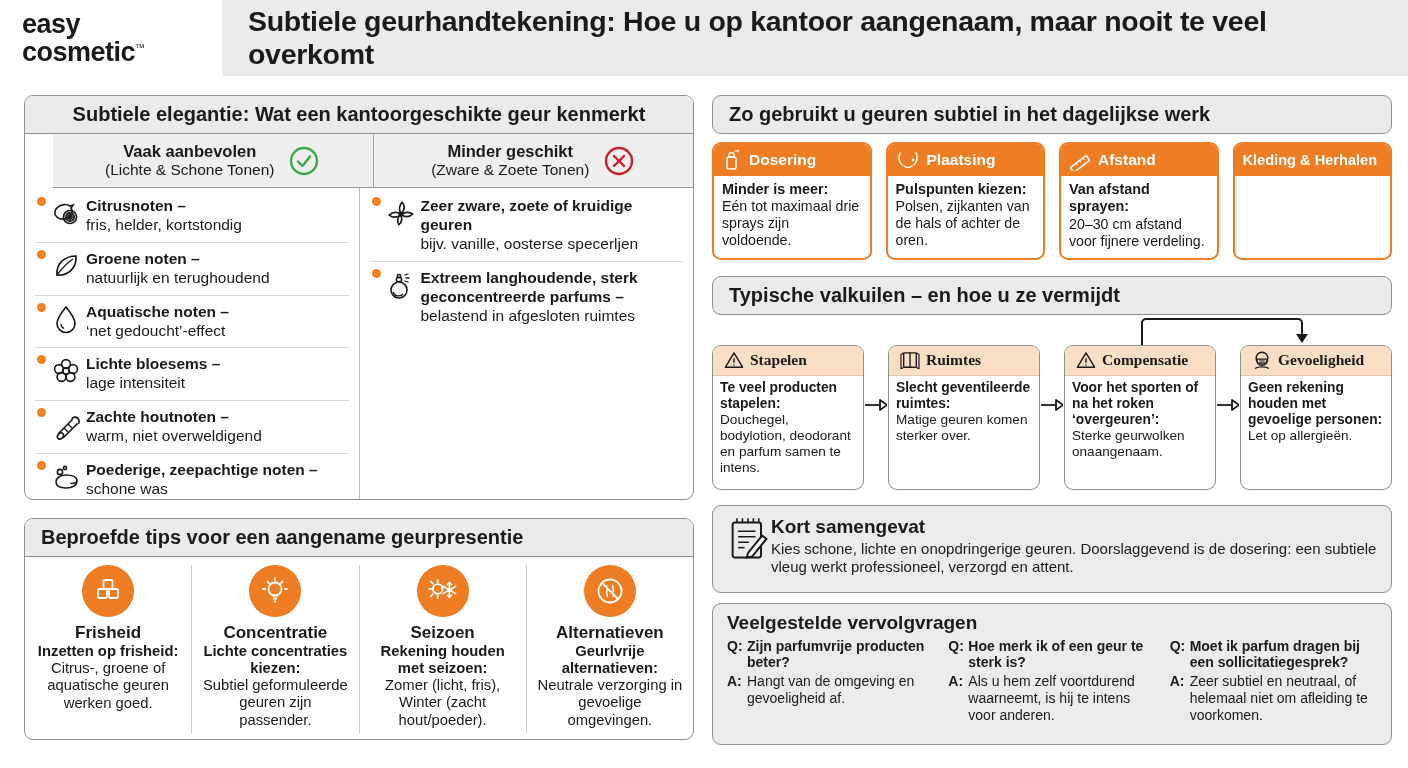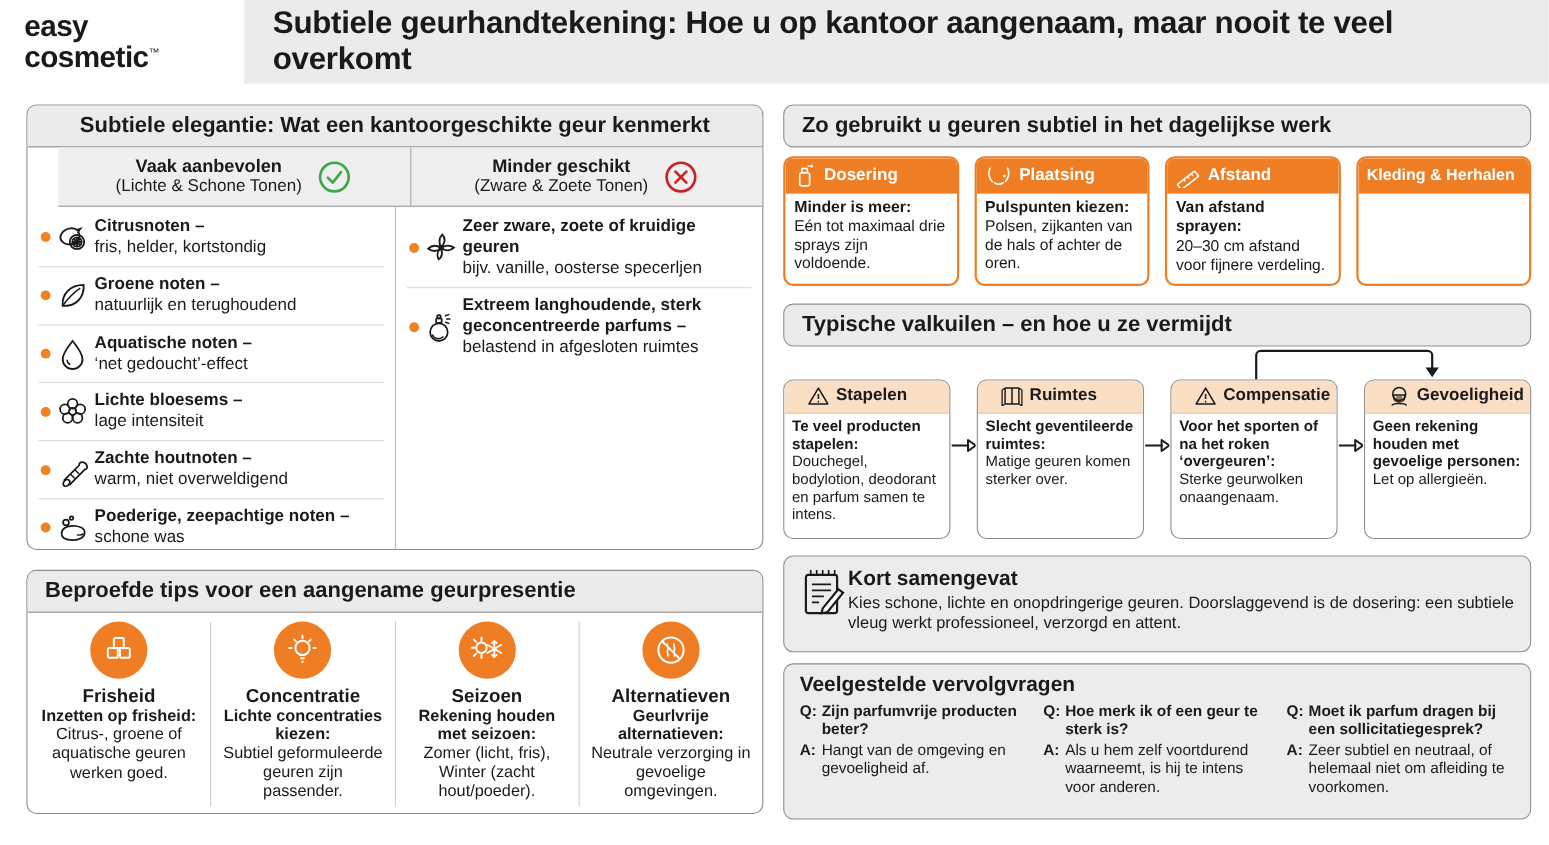--- a/index.html
+++ b/index.html
@@ -25,21 +25,21 @@
   .elegance { height:405px; display:flex; flex-direction:column; }
   .tbl-subhead { display:flex; background:#efefef; border-bottom:1.5px solid #9a9a9a;margin-left:28px; }
   .tbl-subhead .cell { flex:1; display:flex; align-items:center; justify-content:center; gap:14px; padding:8px 6px; }
   .tbl-subhead .cell + .cell { border-left:1px solid #aaa; }
   .sh-text { text-align:center; }
   .sh-text b { font-size:16.5px; display:block; }
   .sh-text span { font-size:15.5px; }
   .tbl-body { flex:1; display:flex; }
   .tbl-body .bcell { flex:1; padding:2px 10px; }
   .tbl-body .bcell + .bcell { border-left:1px solid #bbb; }
-  .li { display:flex; align-items:center; gap:3px; padding:7px 2px; border-bottom:1px solid #d9d9d9; }
+  .li { display:flex; gap:3px; padding:7px 2px; border-bottom:1px solid #d9d9d9; }
   .li:last-child { border-bottom:none; }
   .bullet { width:9px; height:9px; border-radius:50%; background:#f08223; flex:0 0 auto; }
   .li-icon { flex:0 0 34px; display:flex; justify-content:center; }
   .li-txt { font-size:15.5px; line-height:1.22; }
   .li-txt b { font-size:15.5px; }
 
   
   .tips { margin-top:18px; height:222px; display:flex; flex-direction:column; }
   .tips-body { flex:1; display:flex; padding:8px 0 6px; }
   .tip { flex:1; padding:0 9px; text-align:center; display:flex; flex-direction:column; align-items:center; }
@@ -57,21 +57,21 @@
   .ucard { flex:1; border:2px solid #ee7d23; border-radius:9px; background:#fff; overflow:hidden; }
   .ucard-head { background:#ee7d23; color:#fff; font-weight:800; font-size:15.5px; display:flex; align-items:center; gap:7px; padding:5px 8px; min-height:32px; }
   .ucard-body { padding:5px 8px 8px; font-size:14.2px; line-height:1.2; }
   .ucard-body b { display:block; font-size:14.4px; }
 
   
   .pit-wrap { position:relative; padding-top:30px; }
   .bracket { position:absolute; top:2px; left:428px; width:172px; height:28px; }
   .pit-row { display:flex; align-items:stretch; }
   .pcard { width:152px; border:1.5px solid #8f8f8f; border-radius:9px; background:#fff; overflow:hidden; height:145px; }
-  .pcard-head { background:#fbdfc5; border-bottom:1px solid #e6c6a6; font-weight:800; font-size:15.5px; display:flex; align-items:center; gap:6px; padding:4px 21px; min-height:30px; }
+  .pcard-head { background:#fbdfc5; border-bottom:1px solid #e6c6a6; font-weight:800; font-size:15.5px; display:flex; align-items:center; gap:6px; padding:4px 11px; min-height:30px;font-family:Liberation Serif, serif; }
   .pcard-body { padding:4px 7px; font-size:13.6px; line-height:1.17; }
   .pcard-body b { display:block; font-size:13.8px; }
   .flow-arrow { width:24px; display:flex; align-items:center; justify-content:center; margin-top:40px; height:40px; flex:0 0 auto; }
 
   
   .summary { margin-top:15px; background:#ececec; border:1.5px solid #8f8f8f; border-radius:9px; padding:10px 14px; display:flex; align-items:flex-start; height:88px; }
   .sum-txt h3 { font-size:19px; font-weight:800; margin-bottom:2px; }
   .sum-txt p { font-size:15px; line-height:1.25; }
 
   

